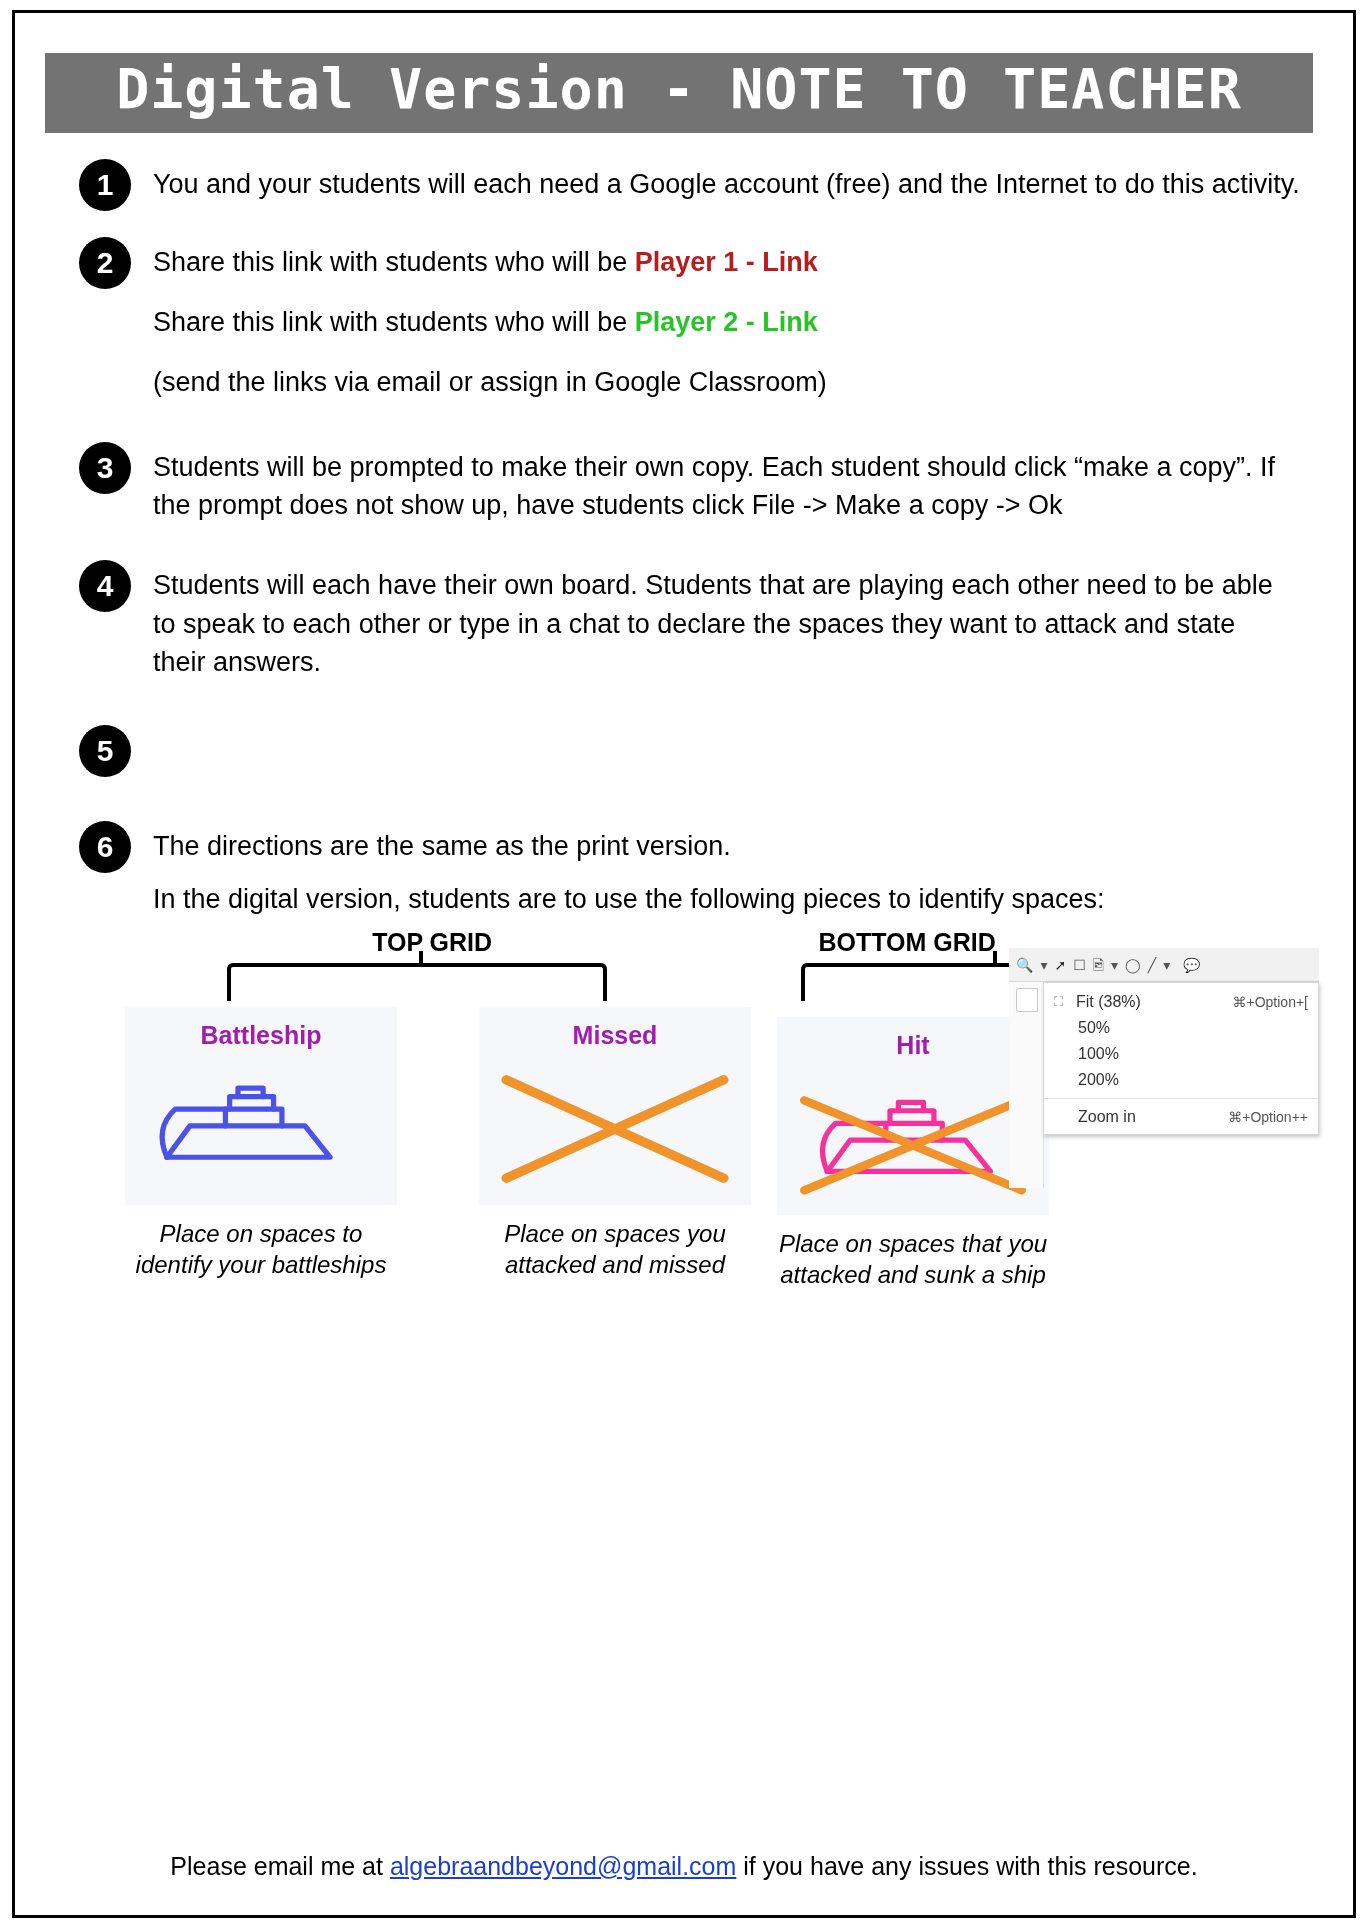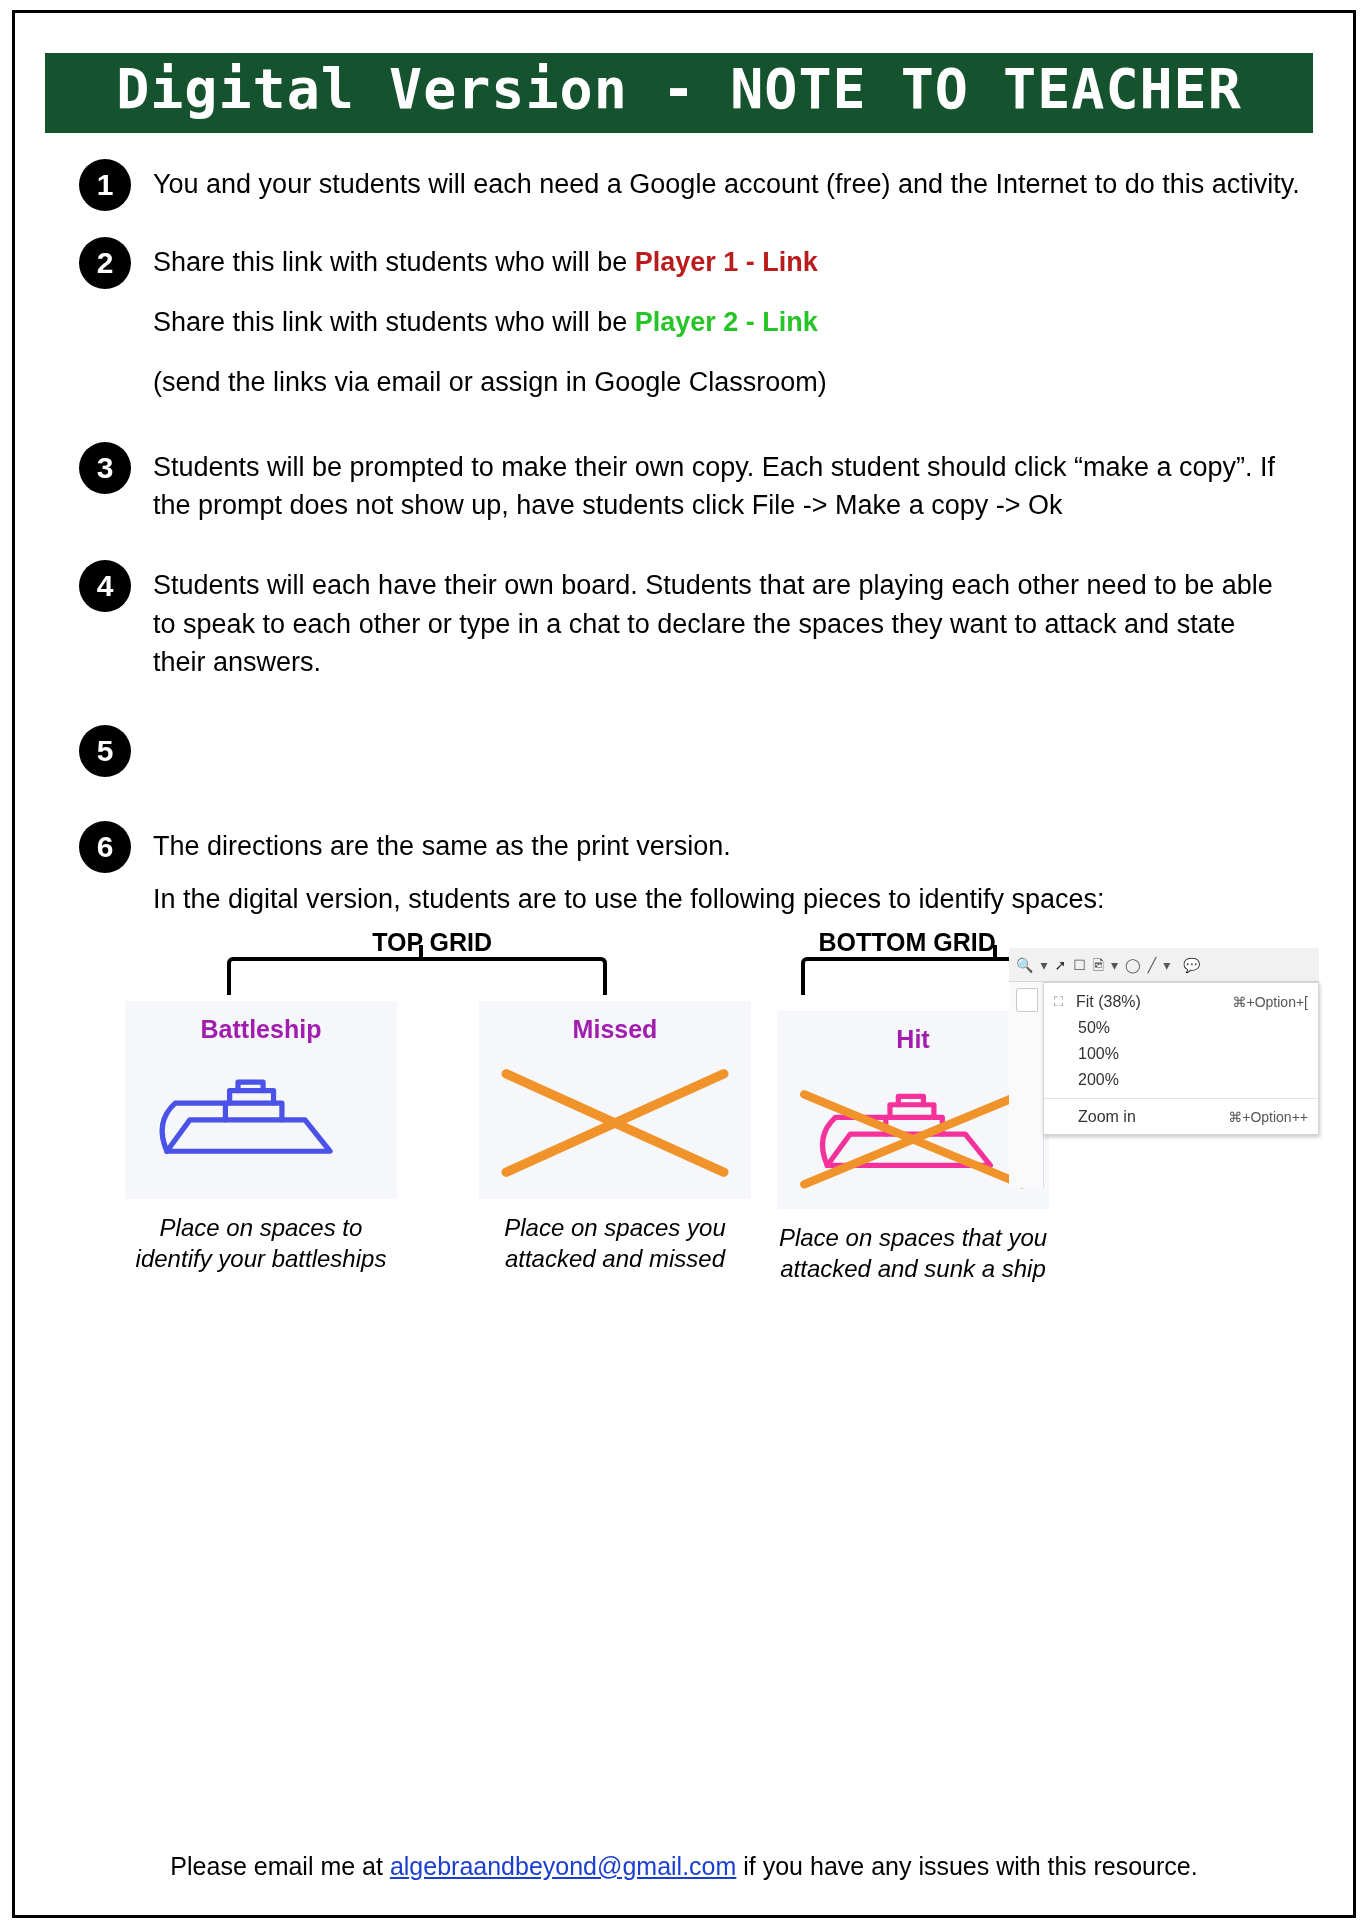--- a/index.html
+++ b/index.html
@@ -25,21 +25,21 @@
     background: #fff;
   }
   .inner {
     position: absolute;
     left: 0; top: 0; right: 0; bottom: 0;
     padding: 28px 30px 10px 30px;
     box-sizing: border-box;
   }
   
   .banner {
-    background: #14532d;
+    background: #737373;
     color: #fff;
     text-align: center;
     padding: 8px 0 14px 0;
     margin: 12px 10px 0 0;
   }
   .banner-title {
     font-family: "DejaVu Sans Mono", monospace;
     font-weight: bold;
     font-size: 55px;
     letter-spacing: 1px;
@@ -167,20 +167,21 @@
   .legend {
     margin-top: 6px;
     position: relative;
     padding: 0 14px;
   }
   .legend-titles {
     display: flex;
     justify-content: space-around;
     font-size: 25px;
     font-weight: bold;
+    margin-bottom: 6px;
   }
   .legend-title-left { margin-left: 150px; }
   .legend-title-right { margin-right: 150px; }
 
   .braces {
     position: relative;
     height: 44px;
   }
   .brace {
     position: absolute;

